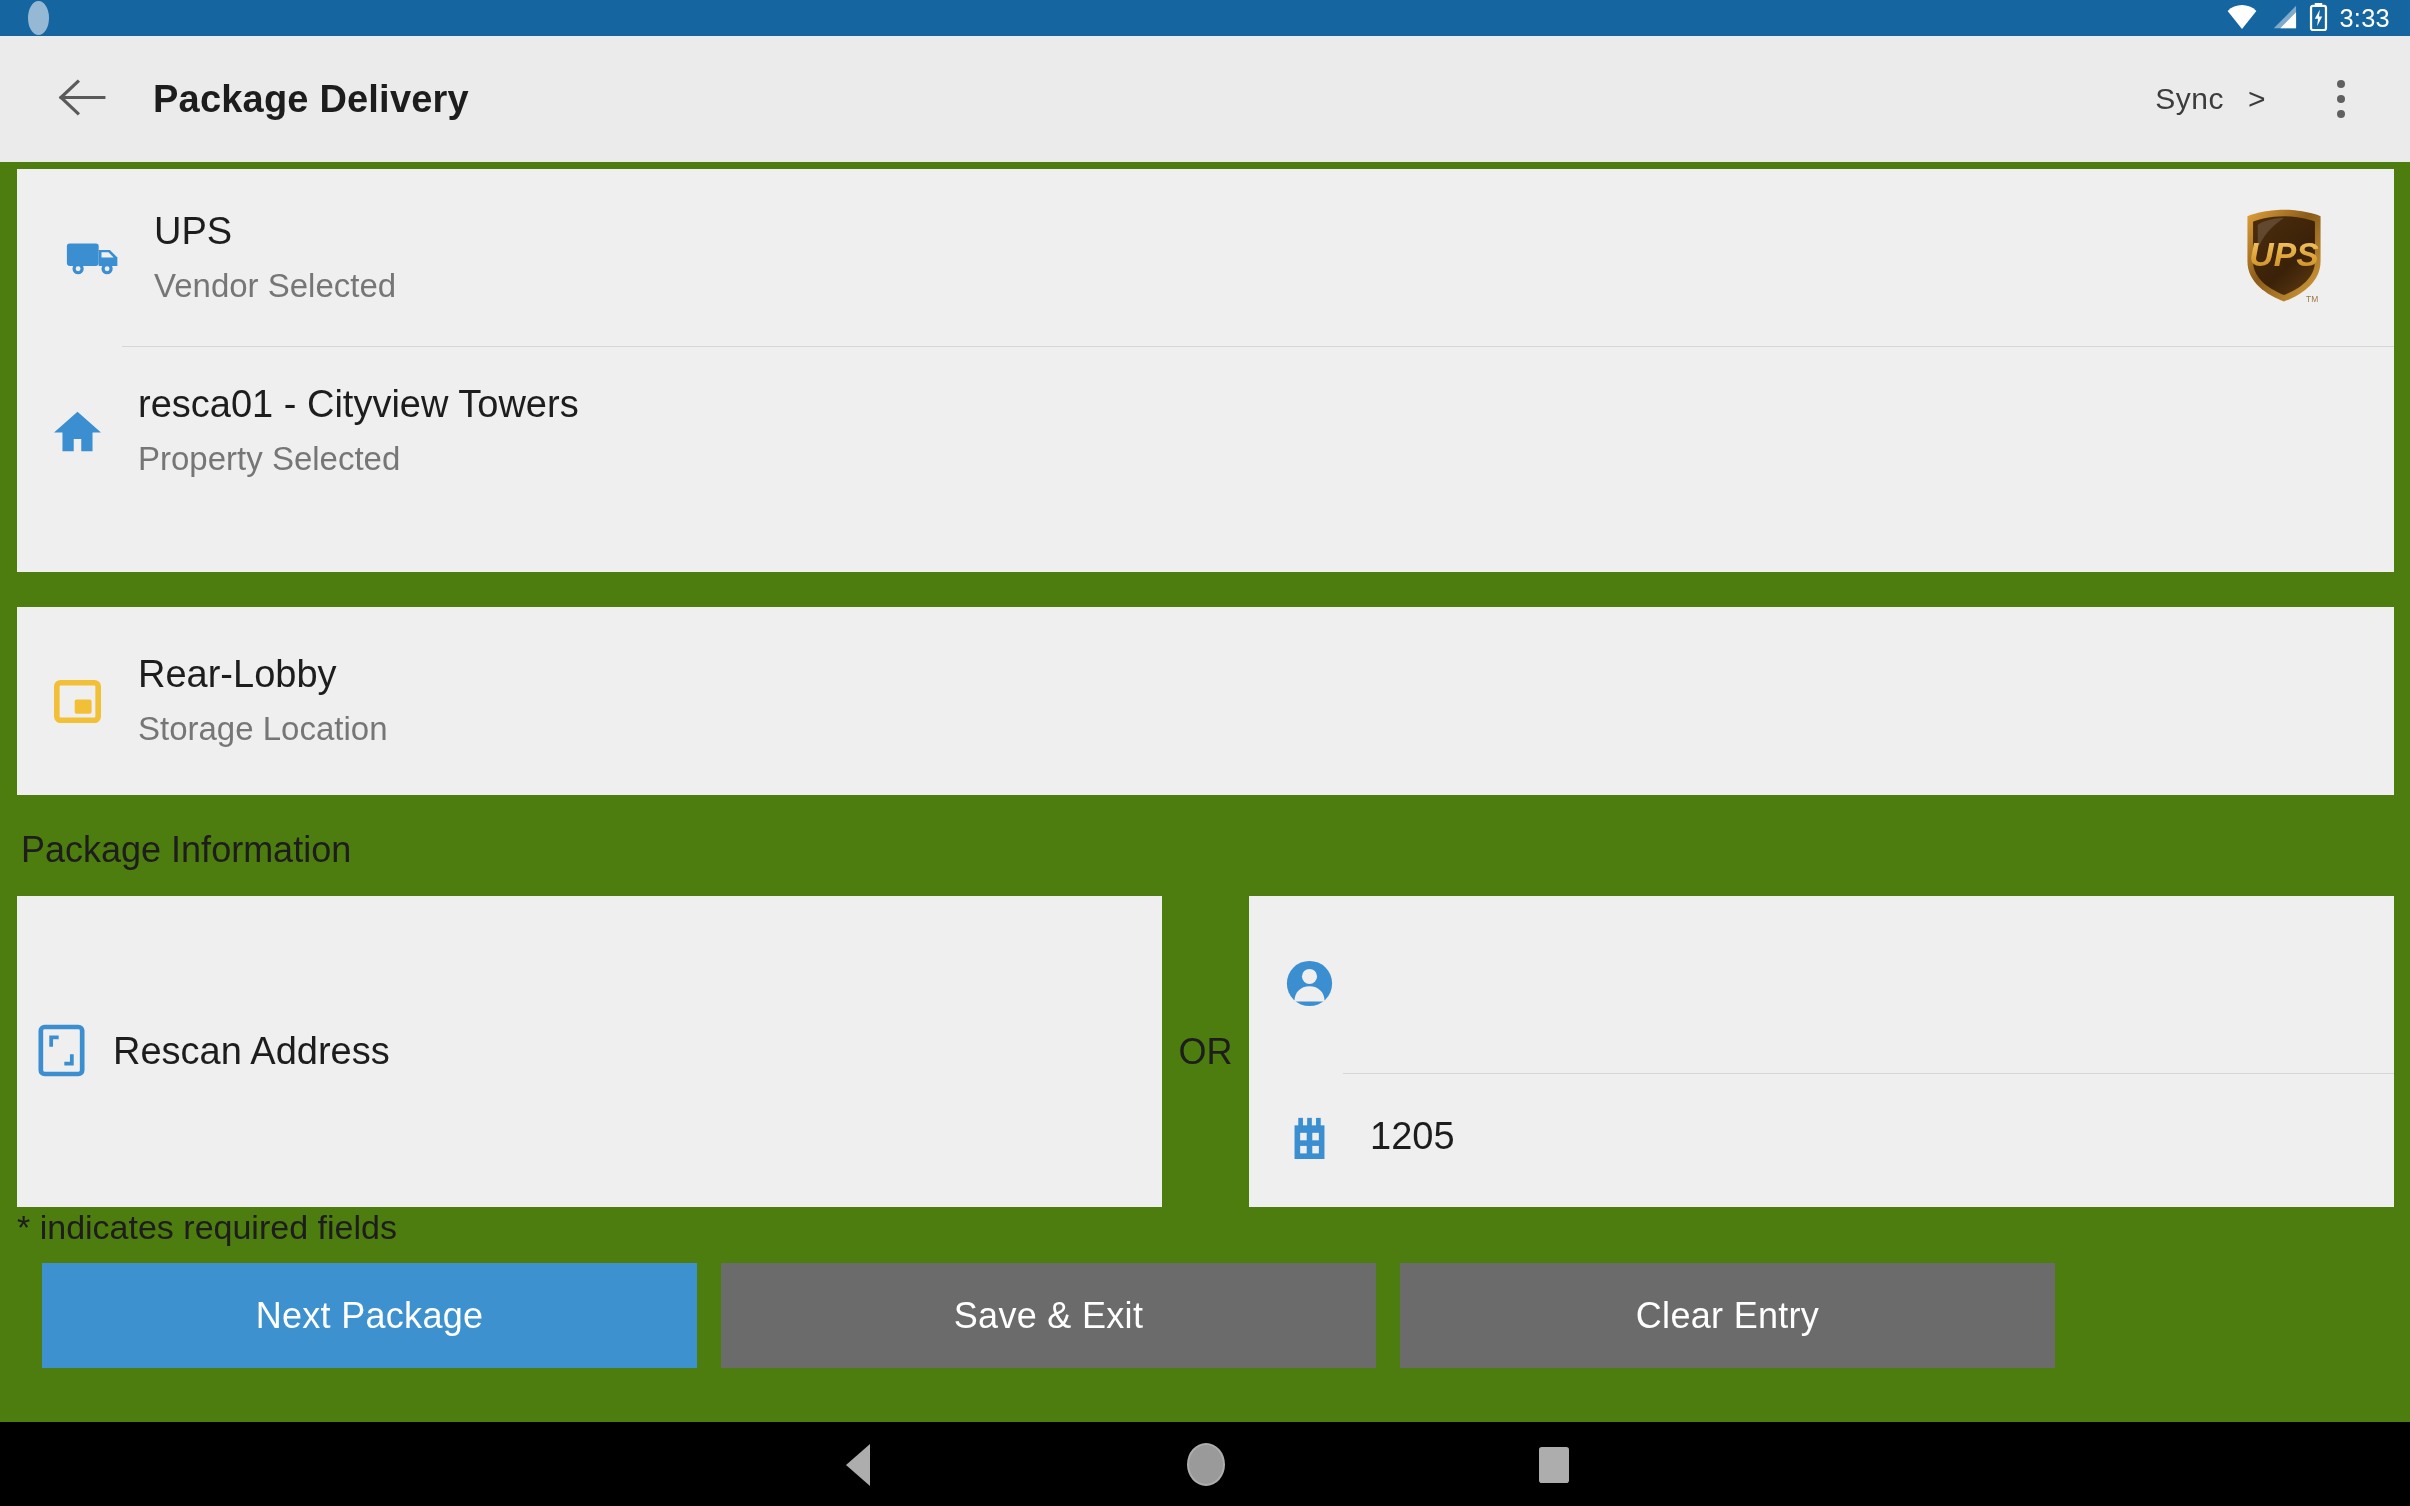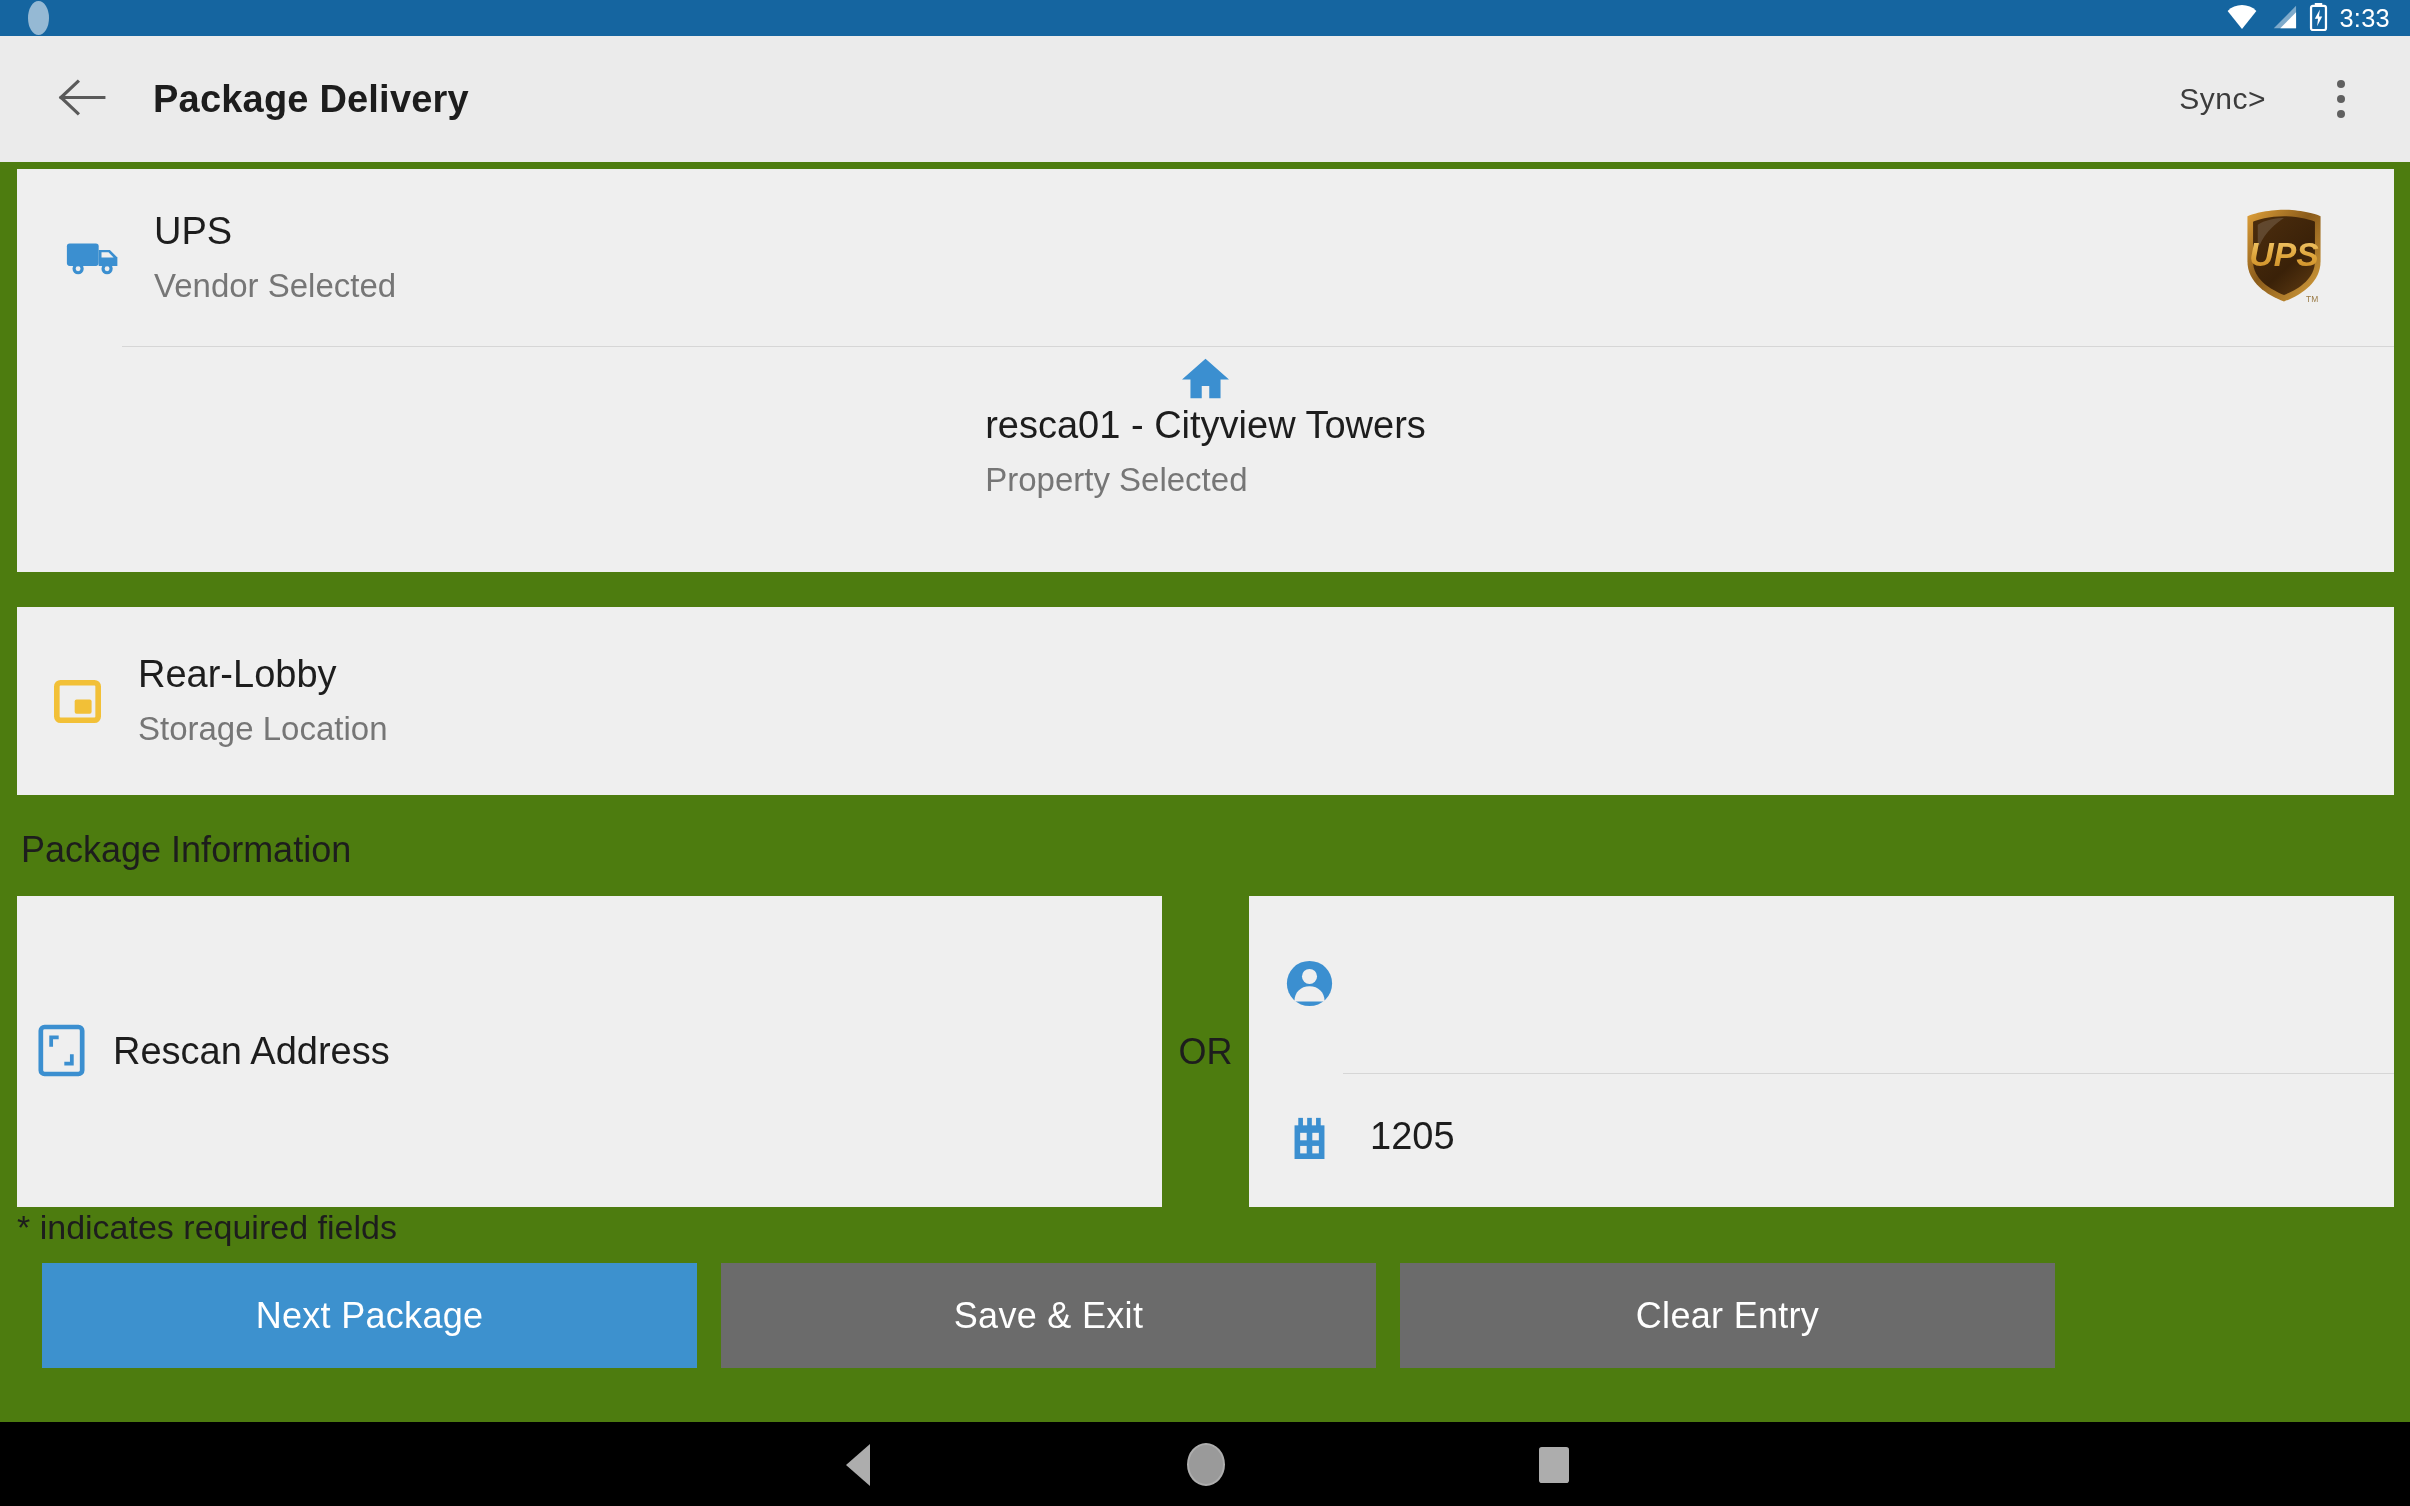--- a/index.html
+++ b/index.html
@@ -37,21 +37,21 @@
     width: 72px; height: 72px; display: flex; align-items: center; justify-content: center;
     cursor: pointer;
   }
   .appbar-title {
     font-size: 38px; font-weight: 700; color: #1d1d1d;
     margin-left: 36px; letter-spacing: 0.2px;
   }
   .appbar-spacer { flex: 1; }
   .sync-btn {
     font-size: 30px; color: #3c3c3c; letter-spacing: 0.5px; cursor: pointer;
-    display: flex; align-items: center; gap: 0; padding: 9.4px 13px;
+    display: flex; align-items: center; gap: 24px; padding: 9.4px 13px;
   }
   .overflow-btn {
     width: 72px; height: 72px; margin-left: 26px;
     display: flex; flex-direction: column; align-items: center; justify-content: center;
     gap: 6.6px; cursor: pointer;
   }
   .overflow-btn i { width: 8.5px; height: 8.5px; border-radius: 50%; background: #606060; display:block; }
 
   
   .card { background: #efefef; }
@@ -64,21 +64,21 @@
   }
   .row-text { display: flex; flex-direction: column; justify-content: center; }
   .row-title { font-size: 38px; color: #1d1d1d; line-height: 1.25; }
   .row-sub { font-size: 33px; color: #767676; line-height: 1.3; margin-top: 9.4px; }
 
   .vendor-row { position: absolute; top: 0; left: 0; width: 100%; height: 177px; display: flex; align-items: center; margin-left: 16px; }
   .vendor-logo { position: absolute; right: 81px; top: 50%; transform: translateY(-50%); }
   .card-divider {
     position: absolute; left: 105px; right: 0; top: 177px; height: 0.9px; background: #d6d6d6;
   }
-  .property-row { position: absolute; top: 186px; left: 0; width: 100%; height: 188px; display: flex; align-items: center; flex-direction: column; }
+  .property-row { position: absolute; top: 168px; left: 0; width: 100%; height: 188px; display: flex; align-items: center; }
 
   .card-locations {
     position: absolute; top: 607px; left: 17px; width: 2377px; height: 188px;
     display: flex;
   }
   .loc-half { width: 50%; display: flex; align-items: center; }
 
   
   .pkg-heading {
     position: absolute; top: 829px; left: 21px;

